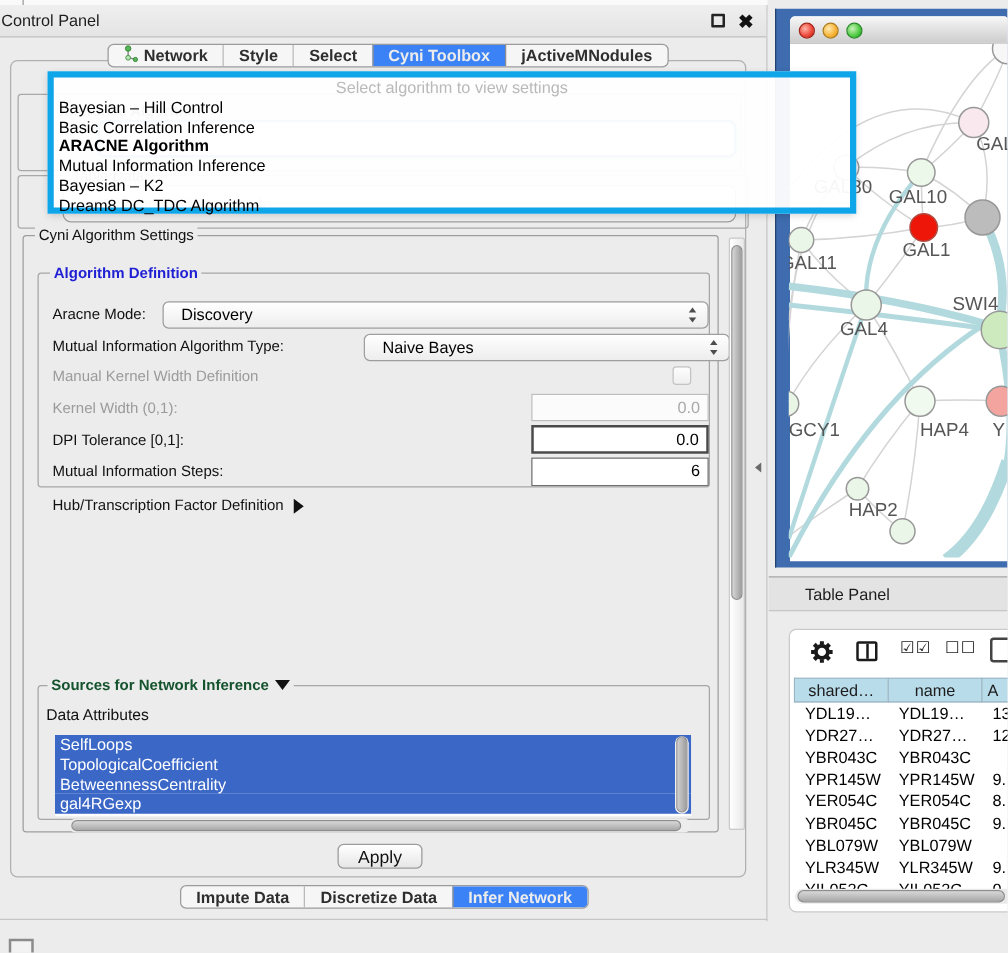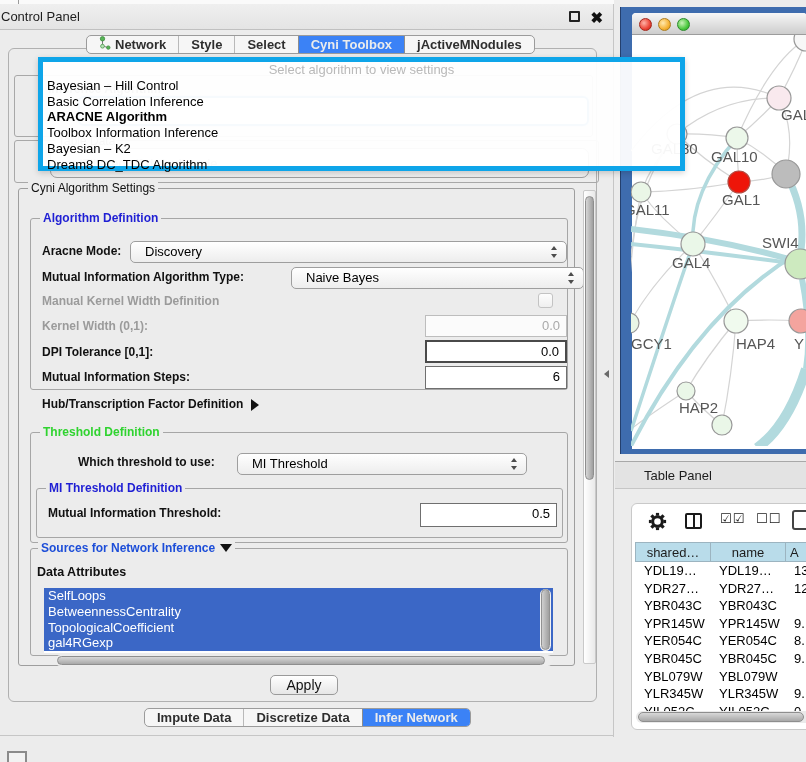--- a/index.html
+++ b/index.html
@@ -40,22 +40,22 @@
 .gtitle{position:absolute;top:-8px;background:#ececec;padding:0 3px;font-size:12px;font-weight:bold;white-space:nowrap}
 #settings-group{left:9px;top:139px;width:557px;height:478px;border-color:#9e9e9e}
 #settings-group>.gtitle{left:9px;font-weight:normal;color:#111}
 #algodef-group{left:11px;top:29px;width:538px;height:172px}
 #algodef-group>.gtitle{left:9px;color:#1f1fd4}
 #threshold-group{left:11px;top:243px;width:538px;height:111px}
 #threshold-group>.gtitle{left:9px;color:#2fd32f}
 #mit-group{left:5px;top:55px;width:527px;height:50px}
 #mit-group>.gtitle{left:9px;color:#1f1fd4}
 #sources-group{left:11px;top:359px;width:538px;height:108px}
-#sources-group>.gtitle{left:7px;color:#1d4ed8;display:flex;align-items:center;gap:5px}
-.lbl{position:absolute;font-size:12px;font-weight:bold;color:#111;white-space:nowrap}
+#sources-group>.gtitle{left:7px;color:#14532d;display:flex;align-items:center;gap:5px}
+.lbl{position:absolute;font-size:12px;font-weight:normal;color:#111;white-space:nowrap}
 .lbl.dis{color:#9b9b9b}
 
 .combo{position:absolute;height:22px;border:1px solid #9e9e9e;border-radius:5px;background:linear-gradient(#ffffff,#ededed);font-size:13px;color:#000}
 .combo .val{line-height:20px;padding-left:14px;display:block}
 .combo .arrows{position:absolute;right:7px;top:3px;width:9px;height:14px}
 .combo .arrows:before{content:"";position:absolute;left:1px;top:1px;border-left:3.5px solid transparent;border-right:3.5px solid transparent;border-bottom:4.5px solid #4c4c4c}
 .combo .arrows:after{content:"";position:absolute;left:1px;bottom:1px;border-left:3.5px solid transparent;border-right:3.5px solid transparent;border-top:4.5px solid #4c4c4c}
 
 .inp{position:absolute;background:#fff;font-size:13px;color:#000;text-align:right;padding-right:6px;line-height:20px}
 .inp.dis{background:#fbfbfb;border:1px solid #bdbdbd;color:#a9a9a9}
@@ -157,45 +157,32 @@
         <span class="lbl dis" style="left:11px;top:100px">Kernel Width (0,1):</span>
         <div class="inp dis" style="left:394px;top:96px;width:142px;height:22px">0.0</div>
         <span class="lbl" style="left:11px;top:126px">DPI Tolerance [0,1]:</span>
         <div class="inp strong" style="left:394px;top:121px;width:142px;height:23px">0.0</div>
         <span class="lbl" style="left:11px;top:151px">Mutual Information Steps:</span>
         <div class="inp mid" style="left:394px;top:147px;width:142px;height:23px">6</div>
       </div>
 
       <span class="lbl" style="left:23px;top:208px;font-size:12px"><span>Hub/Transcription Factor Definition</span><span class="tri-right"></span></span>
 
-      <div class="group" id="threshold-group">
-        <span class="gtitle">Threshold Definition</span>
-        <span class="lbl" style="left:47px;top:22px">Which threshold to use:</span>
-        <div class="combo" style="left:206px;top:20px;width:290px">
-          <span class="val">MI Threshold</span>
-            <span class="arrows"></span>
-        </div>
-        <div class="group" id="mit-group">
-          <span class="gtitle">MI Threshold Definition</span>
-          <span class="lbl" style="left:11px;top:17px">Mutual Information Threshold:</span>
-          <div class="inp mid" style="left:383px;top:14px;width:137px;height:24px">0.5</div>
-        </div>
-      </div>
 
       <div class="group" id="sources-group">
         <span class="gtitle">
             <span>Sources for Network Inference</span>
             <span class="tri-down"></span>
           </span>
         <span class="lbl" style="left:6px;top:16px;font-size:12.5px">Data Attributes</span>
         <div id="attr-list">
           <div id="attr-items">
               <div class="attr-item" style="background: rgb(59, 103, 198);">SelfLoops</div>
+              <div class="attr-item" style="background: rgb(59, 103, 198);">TopologicalCoefficient</div>
               <div class="attr-item" style="background: rgb(59, 103, 198);">BetweennessCentrality</div>
-              <div class="attr-item" style="background: rgb(59, 103, 198);">TopologicalCoefficient</div>
               <div class="attr-item" style="background: rgb(59, 103, 198);">gal4RGexp</div>
             </div>
           <div id="attr-vsb">
               <div class="thumb"></div>
             </div>
         </div>
       </div>
 
       <div id="settings-hsb">
           <div class="thumb"></div>
@@ -245,21 +232,21 @@
         <span>Infer Network</span>
       </span>
     </div>
 
   <div id="popup">
     <span id="popup-placeholder">Select algorithm to view settings</span>
     <div id="popup-items">
         <div class="algo-item">Bayesian – Hill Control</div>
         <div class="algo-item">Basic Correlation Inference</div>
         <div class="algo-item bold">ARACNE Algorithm</div>
-        <div class="algo-item">Toolbox Information Inference</div>
+        <div class="algo-item">Mutual Information Inference</div>
         <div class="algo-item">Bayesian – K2</div>
         <div class="algo-item">Dream8 DC_TDC Algorithm</div>
       </div>
   </div>
 </div>
 <div id="bottom-line"></div>
 <div id="corner-icon"></div>
 
 <div id="splitter-arrow"></div>
 

